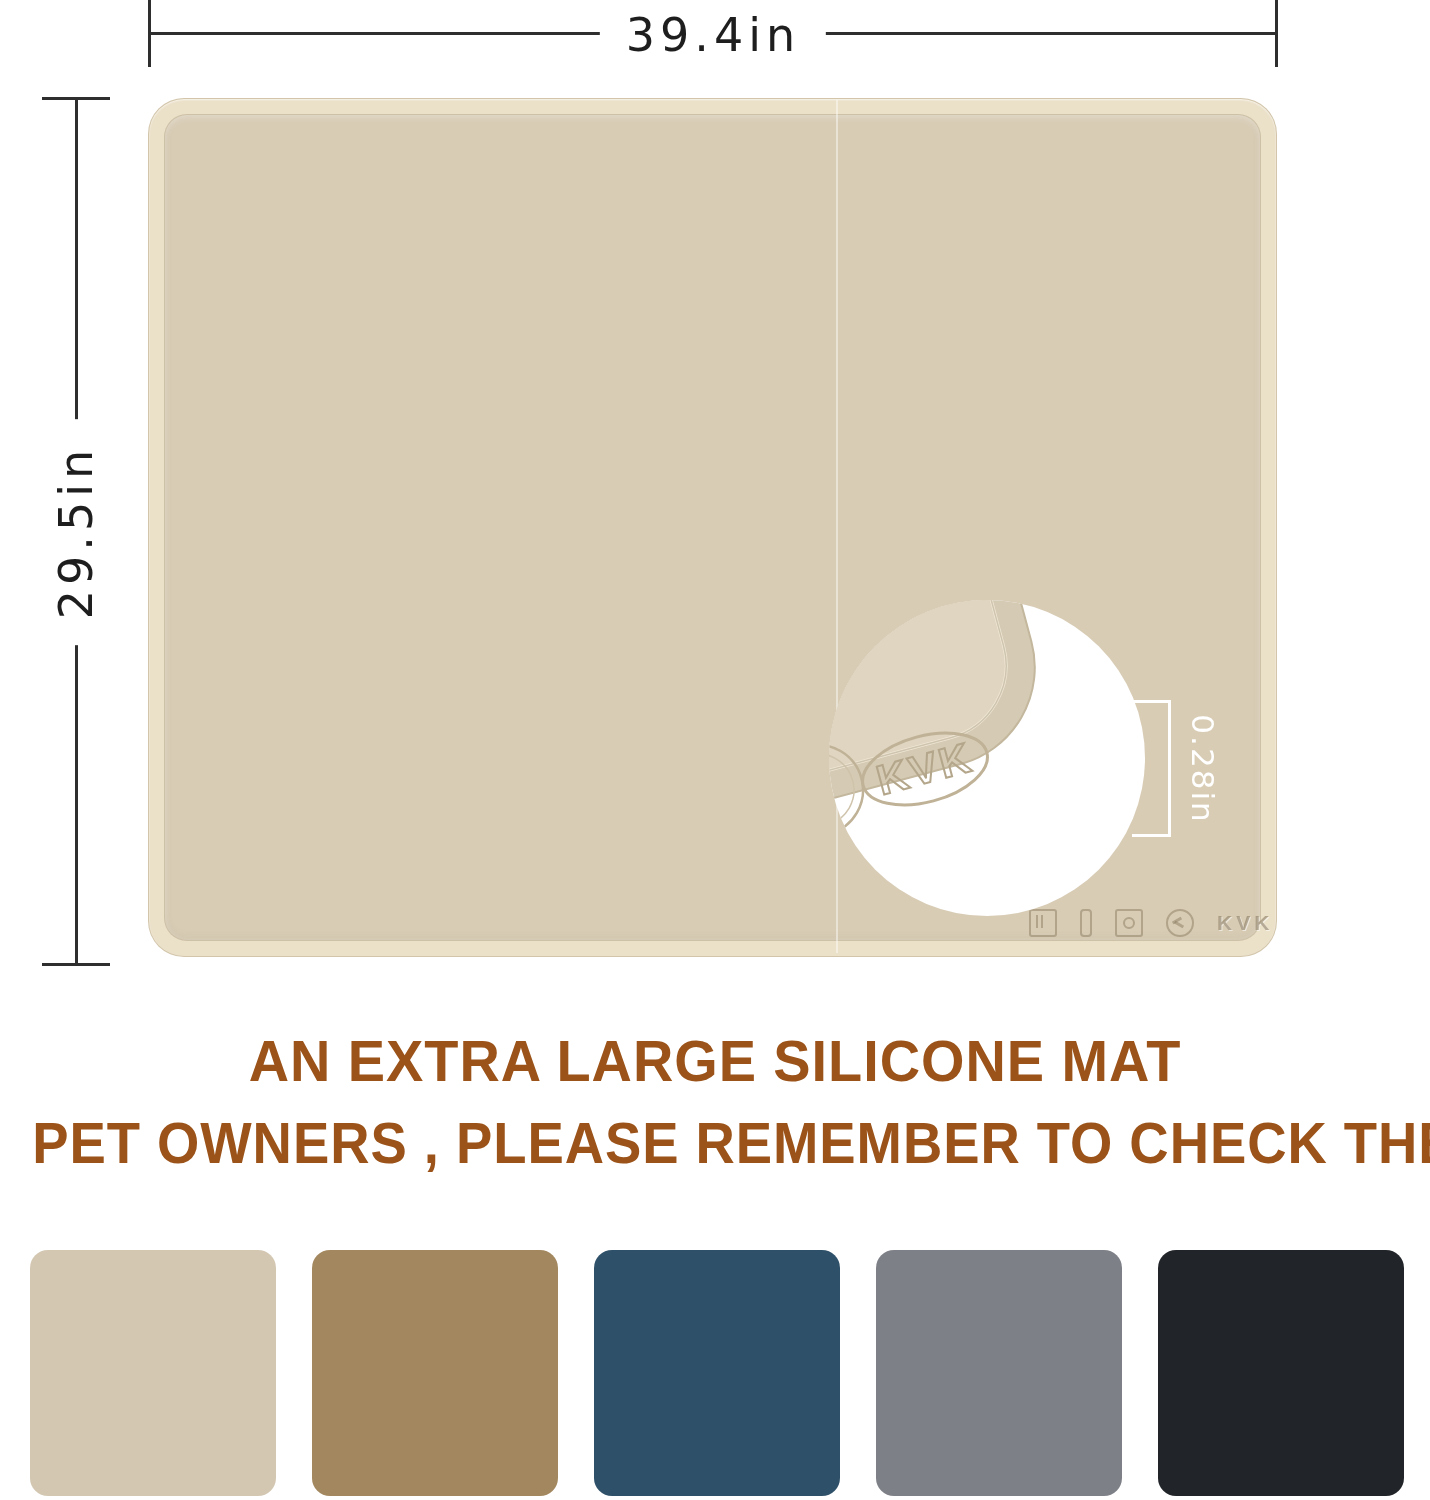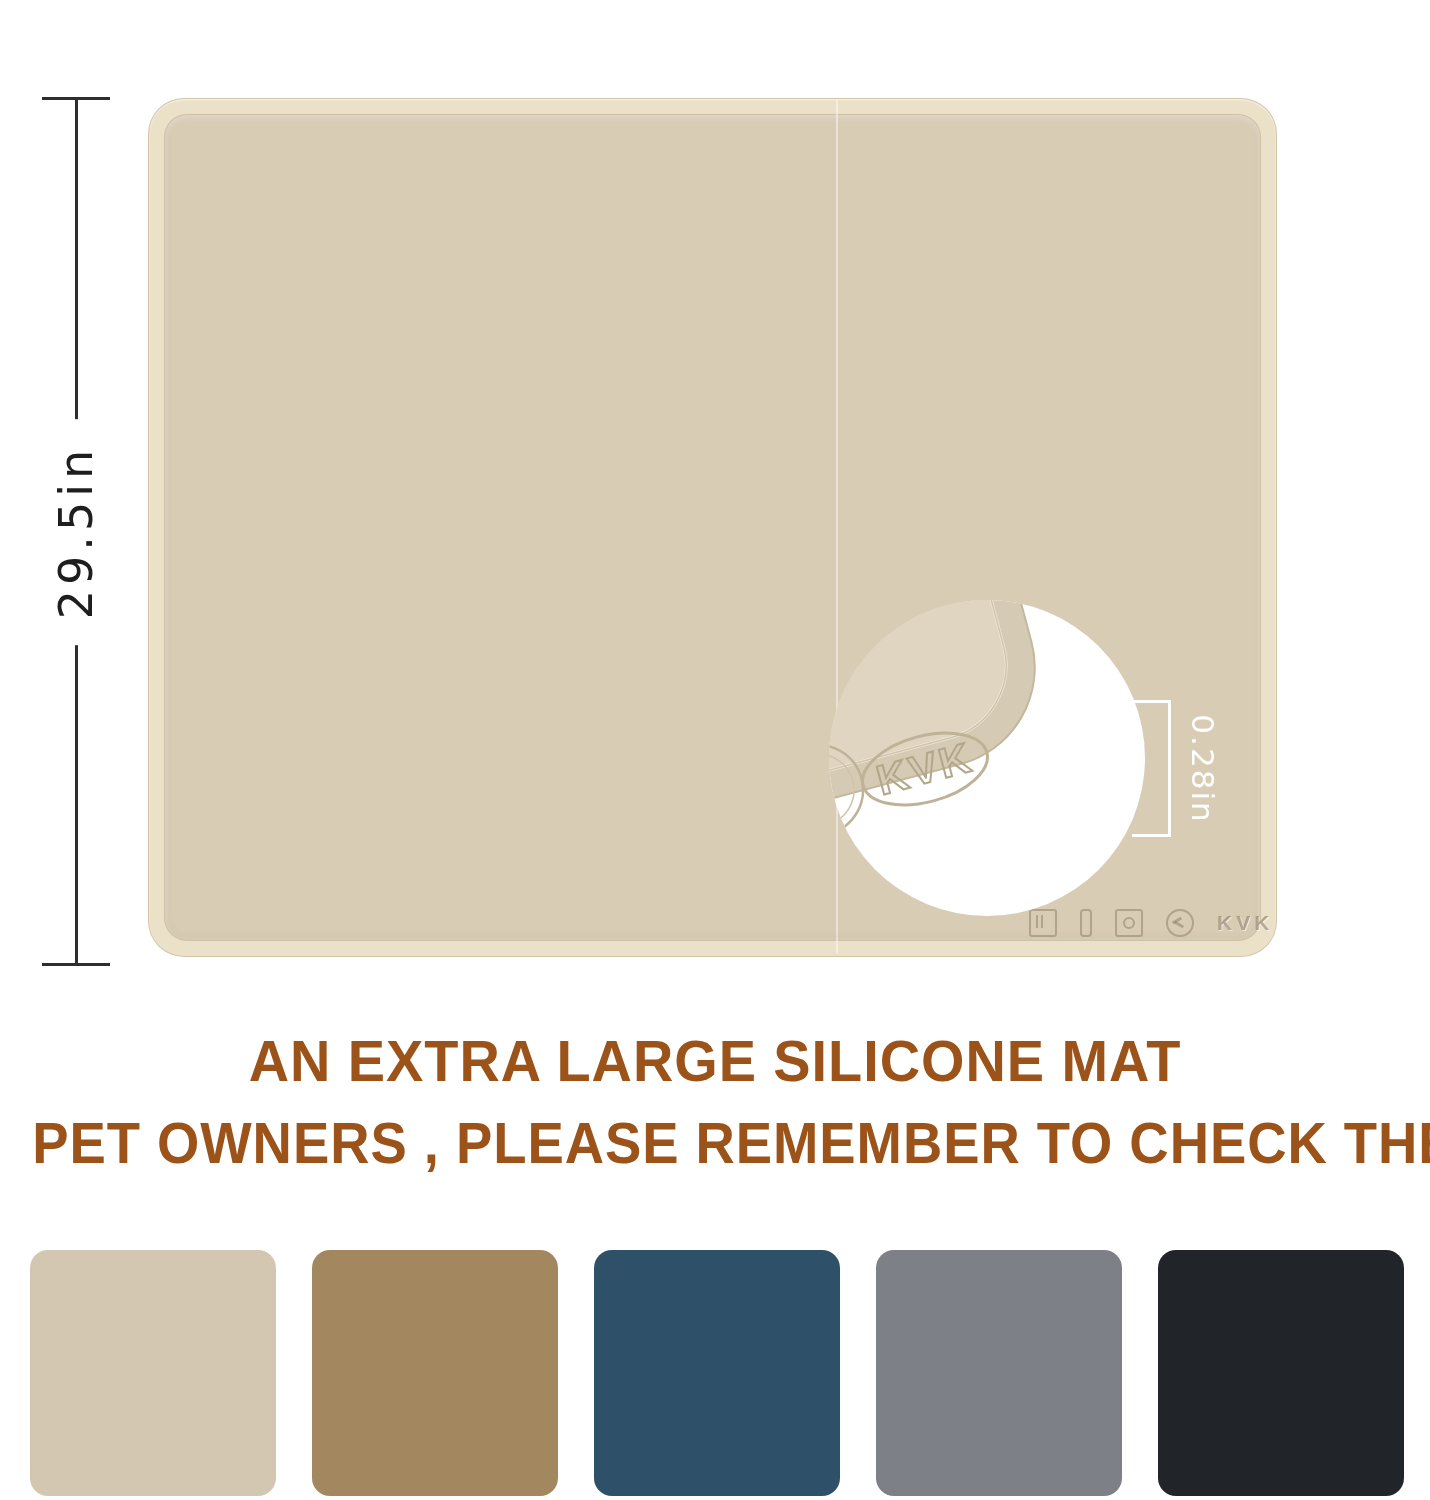--- a/index.html
+++ b/index.html
@@ -62,20 +62,26 @@
   .headline-2{top:1115px;transform:scaleX(.955);transform-origin:center;}
   
   .swatch{position:absolute;top:1250px;width:246px;height:246px;border-radius:18px;}
   .sw-0{left:30px;} .sw-1{left:312px;} .sw-2{left:594px;} .sw-3{left:876px;} .sw-4{left:1158px;}
 </style>
 </head>
 <body>
 
 <div id="canvas">
 
+  <div class="h-dim">
+    <div class="line"></div>
+    <div class="tick left"></div>
+    <div class="tick right"></div>
+    <div class="dim-label">39.4in</div>
+  </div>
 
   <div class="v-dim">
     <div class="line"></div>
     <div class="tick top"></div>
     <div class="tick bottom"></div>
     <div class="dim-label">29.5in</div>
   </div>
 
   <div class="mat" style="background: rgb(235, 224, 200);">
     <div class="mat-surface" style="background: rgb(216, 204, 181);"></div>

